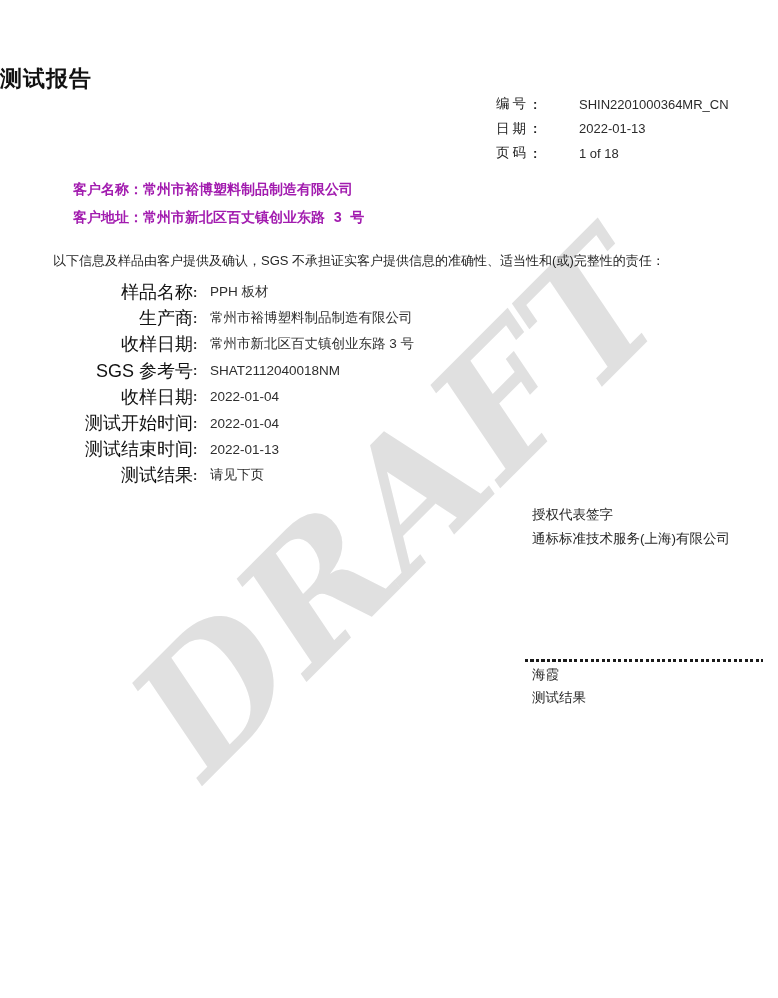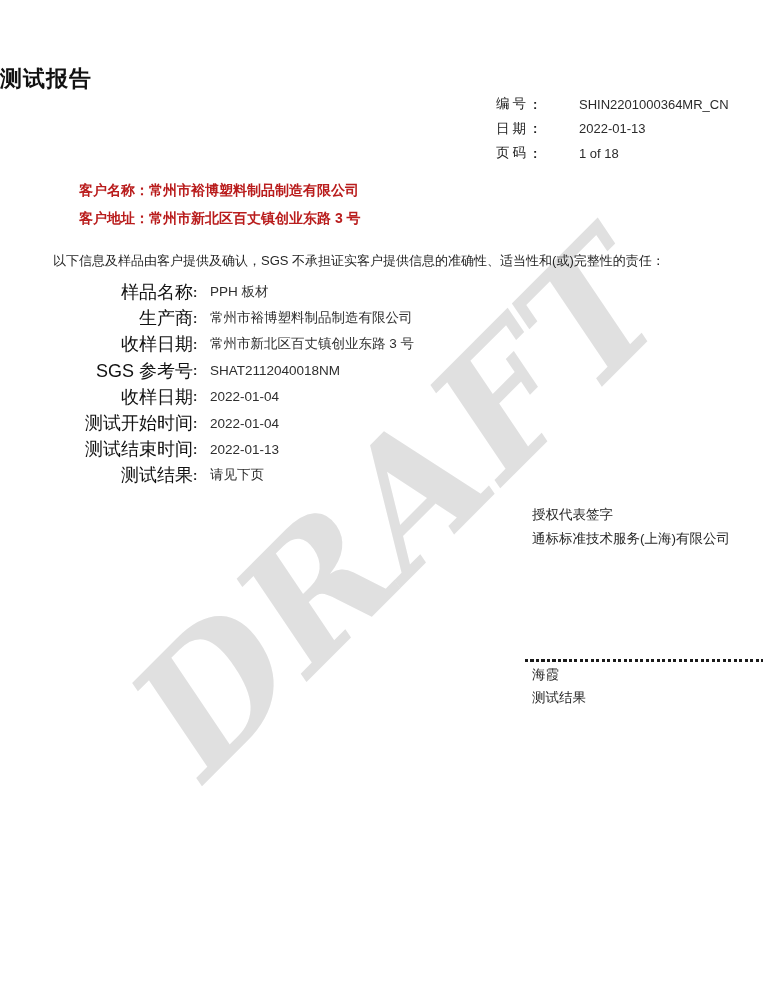--- a/index.html
+++ b/index.html
@@ -58,26 +58,27 @@
     font-size: 13px;
     margin-left: 20px;
   }
   .meta-label { color: #222; letter-spacing: 3px; font-size: 13.5px; }
   .meta-colon { font-weight: bold; color: #222; }
   .meta-value { color: #2b2b2b; }
 
   
   .client-block {
     position: absolute;
-    left: 79px;
+    left: 73px;
     top: 176px;
     font-size: 14px;
     font-weight: bold;
-    color: #b91c1c;
+    color: #a21caf;
     line-height: 28px;
+    font-family: Liberation Mono, monospace;
   }
 
   
   .disclaimer {
     position: absolute;
     left: 53px;
     top: 252px;
     width: 690px;
     font-size: 13px;
     color: #262626;

